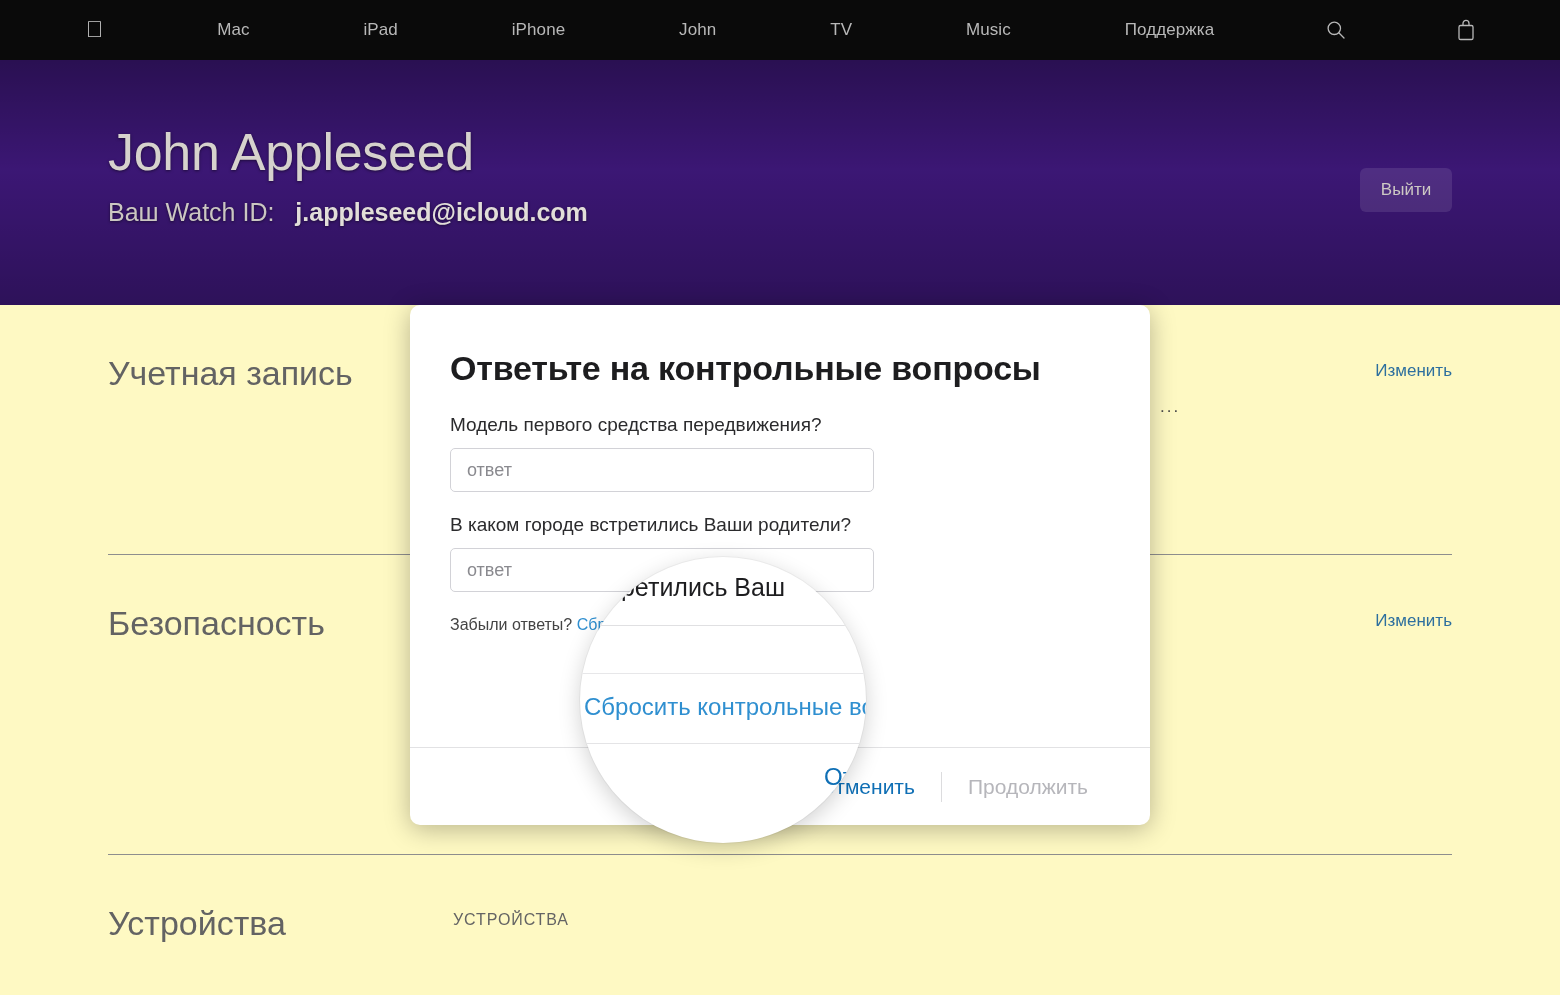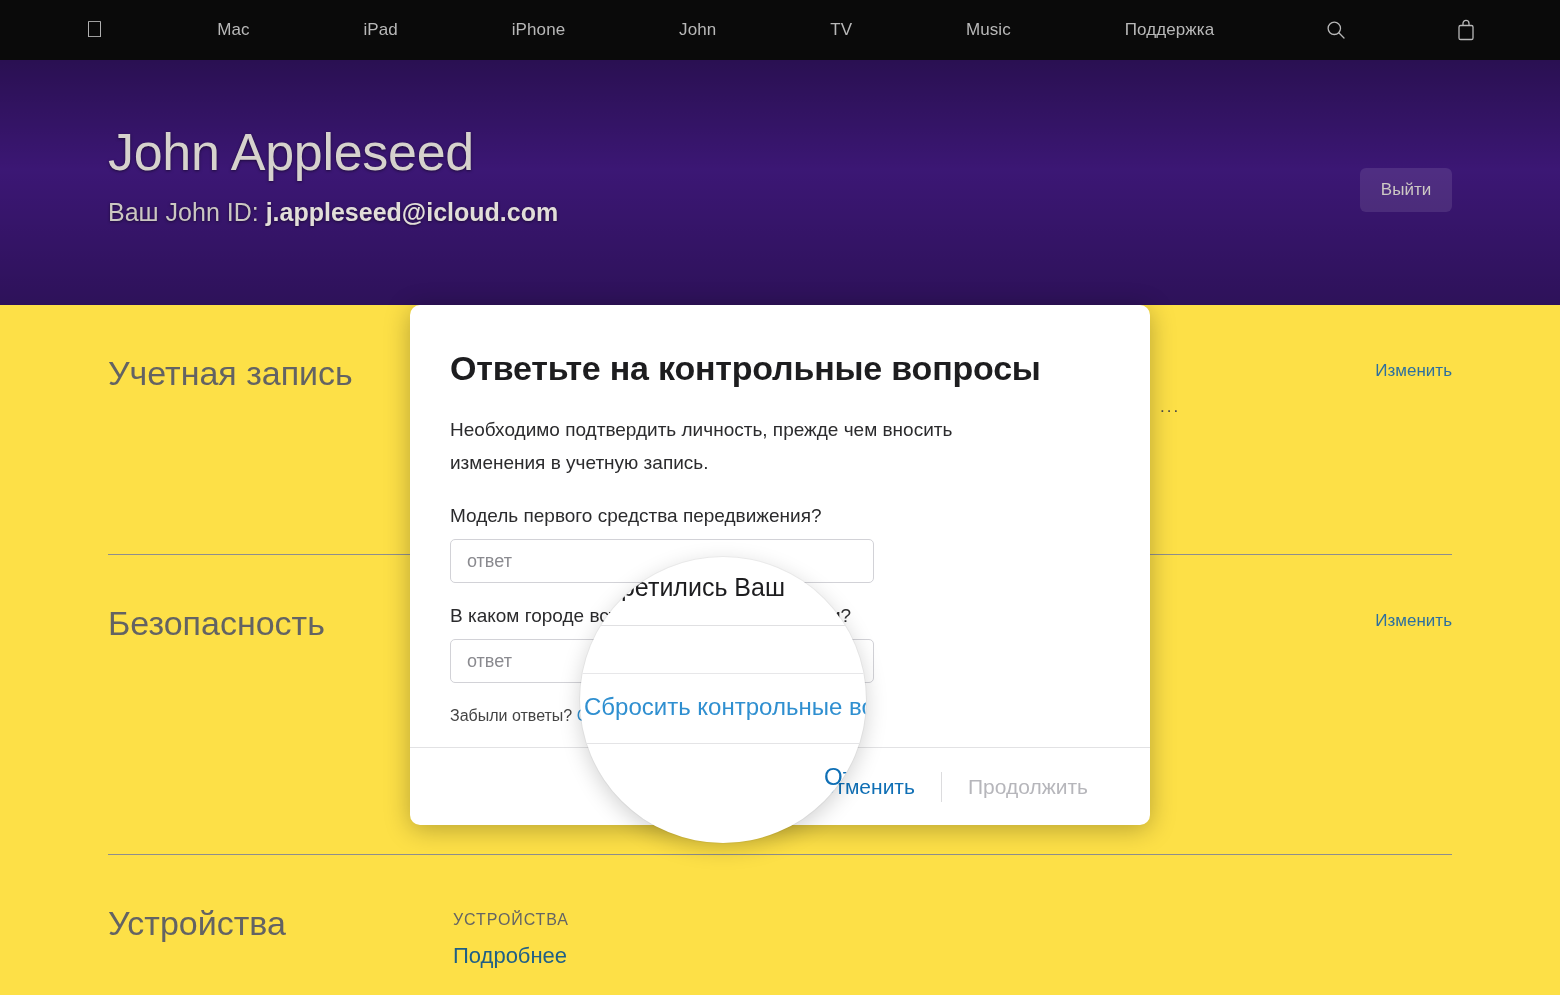--- a/index.html
+++ b/index.html
@@ -66,34 +66,34 @@
     color:#d6d2cd; font-size:52px; font-weight:300; letter-spacing:-0.3px;
     text-shadow:0 1px 3px rgba(0,0,0,0.5);
     white-space:nowrap;
   }
   .hero-sub {
     position:absolute; top:138px; left:0;
     color:#cbc7c2; font-size:25px; font-weight:300;
     text-shadow:0 1px 3px rgba(0,0,0,0.5);
     white-space:nowrap;
   }
-  .hero-sub b { font-weight:600; color:#e2ded9; }
+  .hero-sub b { font-weight:600; color:#e2ded9;margin-left:14px; }
   .signout-btn {
     position:absolute; right:0; top:108px;
     width:92px; height:44px; border-radius:6px;
     background:rgba(255,255,255,0.10);
     color:#cdc9c4; font-size:17px; font-weight:400;
     display:flex; align-items:center; justify-content:center;
     cursor:pointer;
   }
 
   
   .body-wrap {
     position:absolute; top:305px; left:0; width:1560px; height:690px;
-    background:#fde047;
+    background:#fef9c3;
     overflow:hidden;
   }
   .content { position:absolute; left:108px; top:0; width:1344px; }
   .section {
     position:relative;
     display:flex;
     border-bottom:1px solid #8e8e8e;
     padding:50px 0 50px 0;
     min-height:110px;
   }
@@ -231,21 +231,21 @@
         </svg>
       </div>
     </div>
   </div>
 
   <div class="hero">
     <div class="hero-bg"></div>
     <div class="hero-shade"></div>
     <div class="hero-inner">
       <div class="hero-name">John Appleseed</div>
-      <div class="hero-sub"><span>Ваш John ID: </span><b>j.appleseed@icloud.com</b></div>
+      <div class="hero-sub"><span>Ваш Watch ID: </span><b>j.appleseed@icloud.com</b></div>
       <div class="signout-btn">Выйти</div>
     </div>
   </div>
 
   <div class="body-wrap">
     <div class="content">
 
       <div class="section row-acct">
         <div class="sec-title">Учетная запись</div>
         <div class="sec-main"></div>
@@ -257,31 +257,29 @@
         <div class="sec-title">Безопасность</div>
         <div class="sec-main"></div>
         <div class="sec-edit">Изменить</div>
         <div class="setup-link">Настроить...</div>
       </div>
 
       <div class="section row-dev">
         <div class="sec-title">Устройства</div>
         <div class="sec-main">
           <div class="sec-label">УСТРОЙСТВА</div>
-          <div class="sec-link">Подробнее</div>
         </div>
       </div>
 
     </div>
   </div>
 
   <div class="modal">
     <div class="modal-body">
       <div class="modal-title">Ответьте на контрольные вопросы</div>
-      <div class="modal-desc">Необходимо подтвердить личность, прежде чем вносить изменения в учетную запись.</div>
 
       <div class="q-label">Модель первого средства передвижения?</div>
       <input class="q-input" type="text" placeholder="ответ" style="">
 
       <div class="q-label">В каком городе встретились Ваши родители?</div>
       <input class="q-input" type="text" placeholder="ответ" style="">
 
       <div class="forgot-row"><span>Забыли ответы? </span><span class="link">Сбросить контрольные вопросы.</span></div>
     </div>
 

